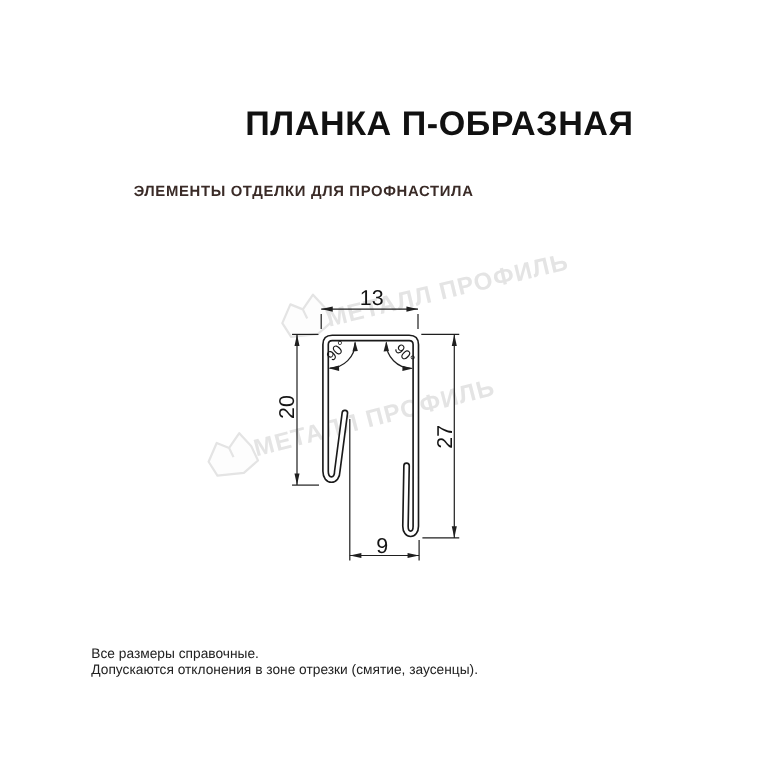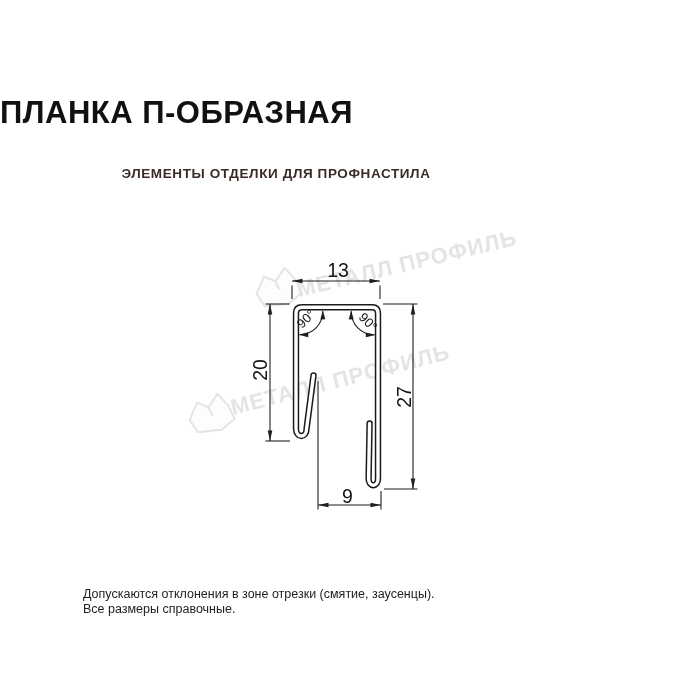--- a/index.html
+++ b/index.html
@@ -1,21 +1,21 @@
 <!DOCTYPE html>
 <html><head>
 <meta charset="utf-8">
 <style>
   html,body{margin:0;padding:0;}
   body{
     width:700px;height:700px;position:relative;background:#ffffff;
     font-family:"Liberation Sans", sans-serif;overflow:hidden;
   }
   .header{
-    position:absolute;top:98px;left:0;width:576px;text-align:left;
+    position:absolute;top:98px;left:0;width:576px;text-align:right;
   }
   .title{
     font-size:31px;line-height:29.5px;font-weight:bold;color:#111111;
     letter-spacing:0.5px;margin:0;
   }
   .subtitle{
     position:absolute;top:166px;left:0;width:552px;text-align:center;
     font-size:13.5px;font-weight:bold;letter-spacing:0.6px;color:#3a2b27;
   }
   .drawing-svg{position:absolute;left:0;top:0;width:700px;height:700px;}
@@ -128,15 +128,15 @@
   </g>
   <g>
     <path class="thin" d="M 351.2,311.3 A 23,23 0 0 0 374.3,334.8"></path>
     <polygon class="arrow" points="351.2,310.2 348.7,319.6 353.6,319.2"></polygon>
     <polygon class="arrow" points="375.4,334.9 365.9,332.4 365.8,337.3"></polygon>
     <text class="ang-text" transform="translate(365,325) rotate(45)" text-anchor="middle">90°</text>
   </g>
 </svg>
 
 <div class="footer">
+  <div>Все размеры справочные.</div>
   <div>Допускаются отклонения в зоне отрезки (смятие, заусенцы).</div>
-  <div>Все размеры справочные.</div>
 </div>
 
 </body></html>

